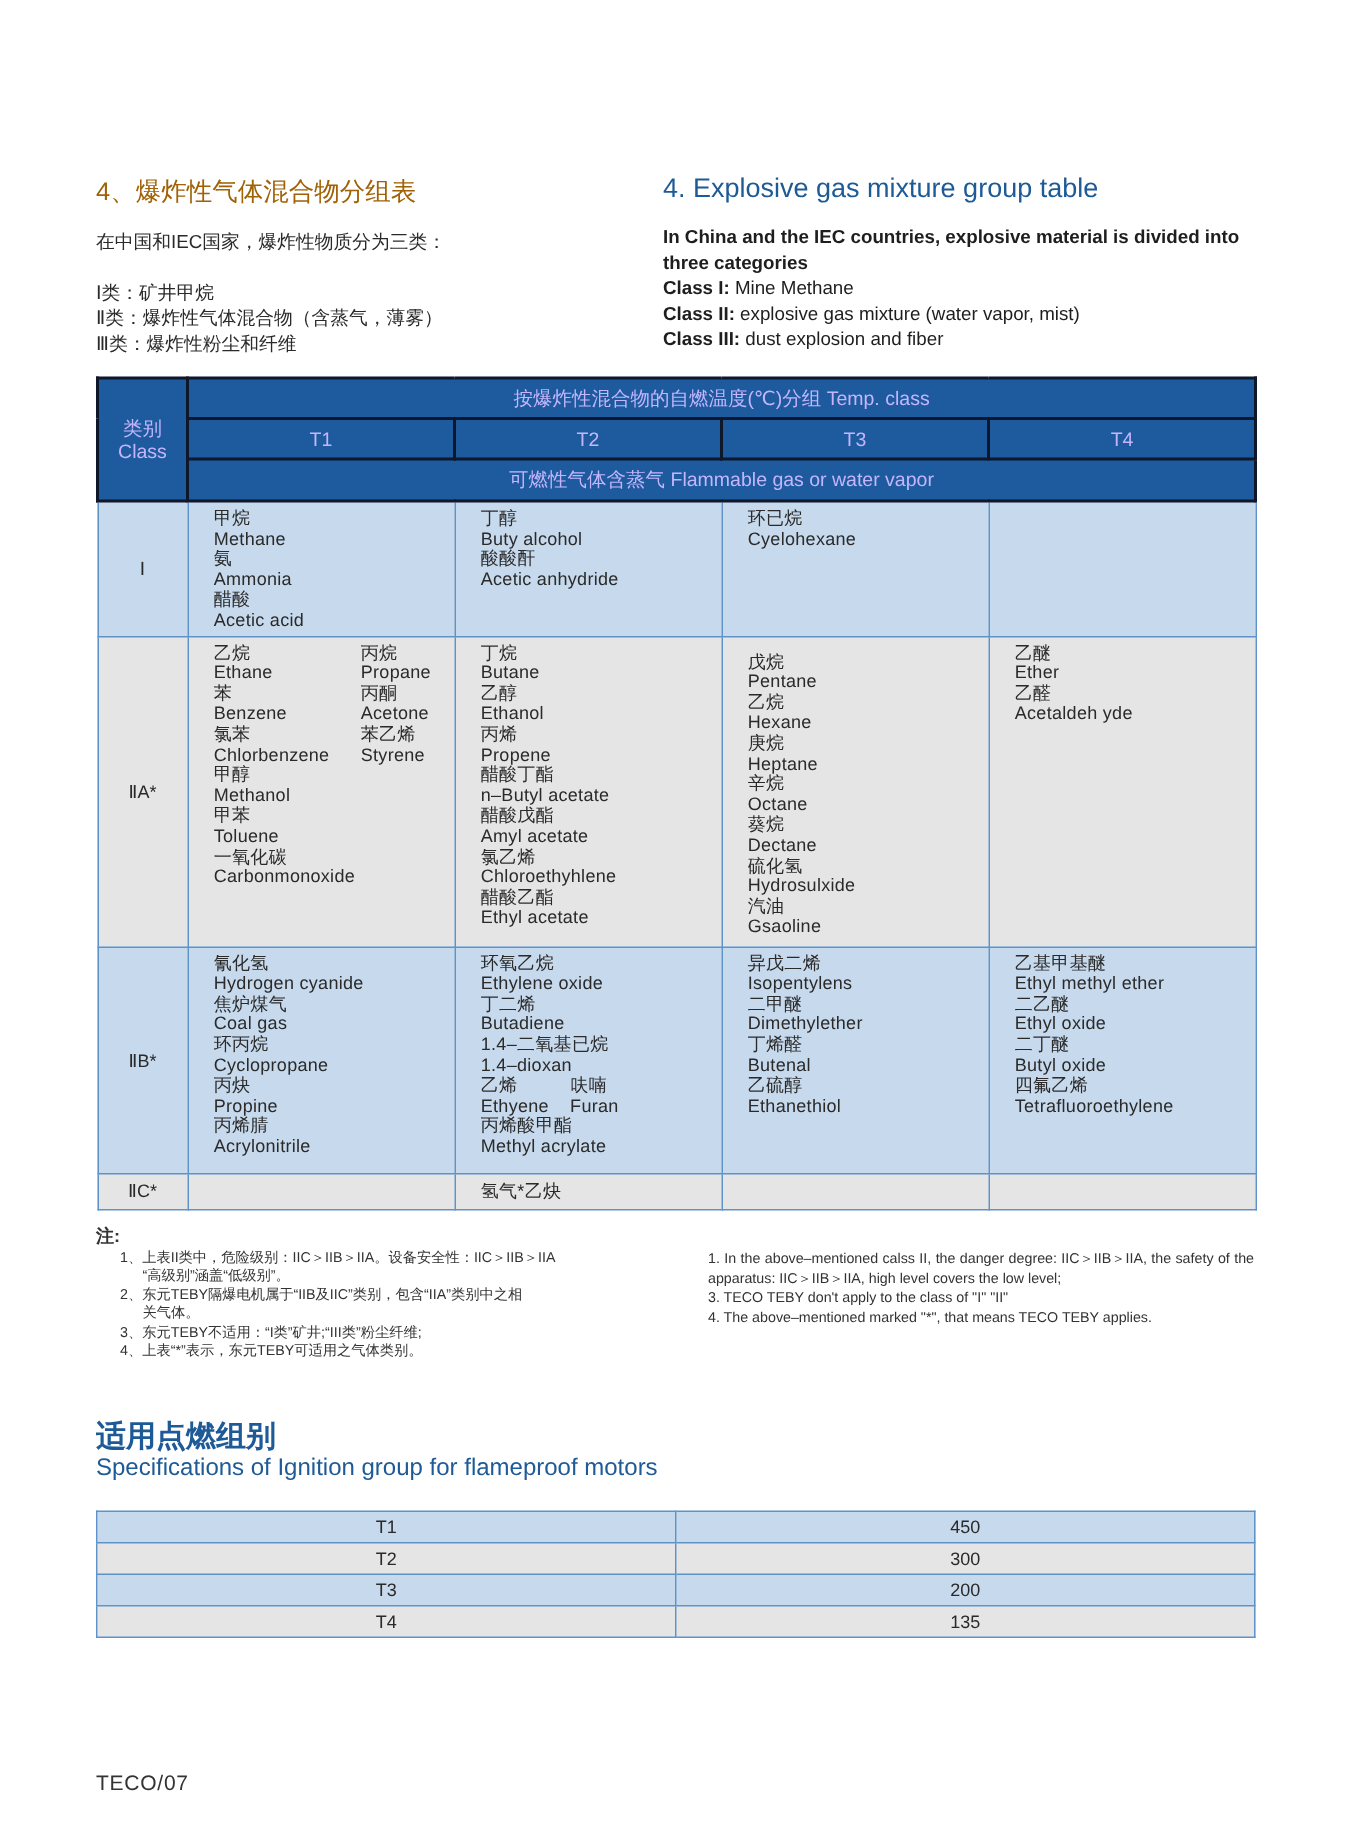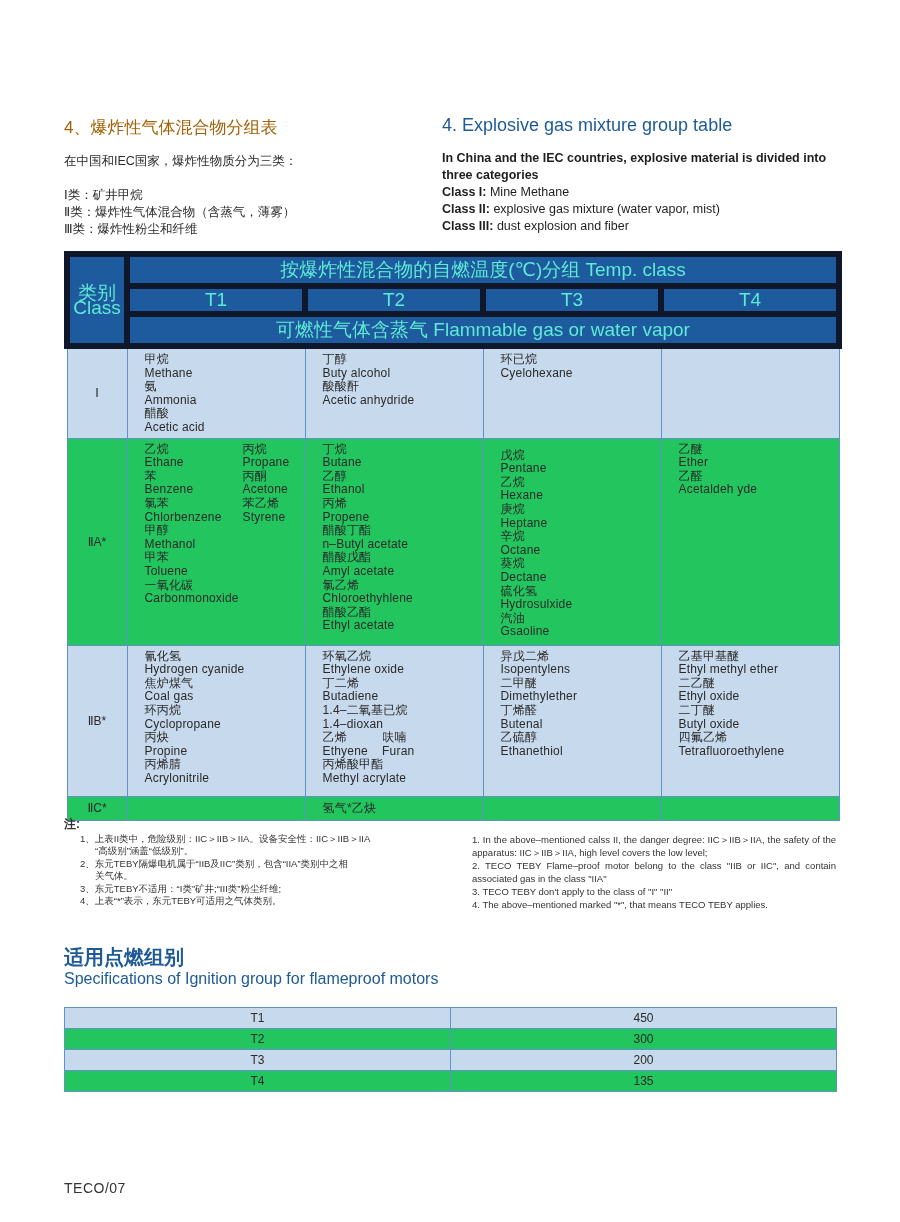--- a/index.html
+++ b/index.html
@@ -11,25 +11,25 @@
     .intro-left .p { font-size: 12.5px; line-height: 17px; color: #2a2a2a; }
     .intro-left .gap { height: 17px; }
 
     .intro-right { position: absolute; left: 442px; top: 115px; width: 400px; }
     .intro-right .h { font-size: 18px; color: #1d5a96; margin-bottom: 14px; }
     .intro-right .p { font-size: 12.5px; line-height: 17px; color: #1e1e1e; }
     .intro-right b { font-weight: bold; }
 
     table { border-collapse: collapse; }
     .gas-table { position: absolute; left: 64px; top: 251px; width: 772px; table-layout: fixed; }
-    .gas-table th { background: #1e5a9e; color: #5eead4; font-weight: normal; font-size: 19px; border: 6px solid #0f172a; text-align: center; }
+    .gas-table th { background: #1e5a9e; color: #c4b5fd; font-weight: normal; font-size: 13px; border: 2px solid #0f172a; text-align: center; }
     .gas-table td { border: 1px solid #5f93c7; font-size: 12px; vertical-align: top; color: #2a2a2a; }
     .gas-table td.cls { text-align: center; vertical-align: middle; font-size: 12px; }
     .row-a td { background: #c7d9ec; }
-    .row-b td { background: #22c55e; }
+    .row-b td { background: #e5e5e5; }
     .cell { padding: 4px 0 3px 17px; line-height: 13.6px; }
     .cell .ln { display: block; white-space: pre; letter-spacing: 0.2px; }
     .two-col { display: flex; }
     .two-col .c1 { width: 98px; }
 
     .notes-cn { position: absolute; left: 64px; top: 818px; width: 390px; font-size: 9.5px; line-height: 12.5px; color: #333; }
     .notes-cn .title { font-size: 12px; font-weight: bold; margin-bottom: 2px; }
     .notes-cn .n { padding-left: 16px; }
     .notes-cn .cont { padding-left: 31px; }
     .notes-en { position: absolute; left: 472px; top: 833px; width: 364px; font-size: 9.5px; line-height: 13px; color: #333; text-align: justify; }
@@ -273,21 +273,20 @@
   <div class="n">1、上表II类中，危险级别：IIC＞IIB＞IIA。设备安全性：IIC＞IIB＞IIA</div>
   <div class="cont">“高级别”涵盖“低级别”。</div>
   <div class="n">2、东元TEBY隔爆电机属于“IIB及IIC”类别，包含“IIA”类别中之相</div>
   <div class="cont">关气体。</div>
   <div class="n">3、东元TEBY不适用：“I类”矿井;“III类”粉尘纤维;</div>
   <div class="n">4、上表“*”表示，东元TEBY可适用之气体类别。</div>
 </div>
 
 <div class="notes-en">
   <div>1. In the above–mentioned calss II, the danger degree: IIC＞IIB＞IIA, the safety of the apparatus: IIC＞IIB＞IIA, high level covers the low level;</div>
-  <div>2. TECO TEBY Flame–proof motor belong to the class "IIB or IIC", and contain associated gas in the class "IIA"</div>
   <div>3. TECO TEBY don't apply to the class of "I" "II"</div>
   <div>4. The above–mentioned marked "*", that means TECO TEBY applies.</div>
 </div>
 
 <div class="spec-cn">适用点燃组别</div>
 <div class="spec-en">Specifications of Ignition group for flameproof motors</div>
 
 <table class="ign-table">
   <colgroup>
       <col style="width:386px">

